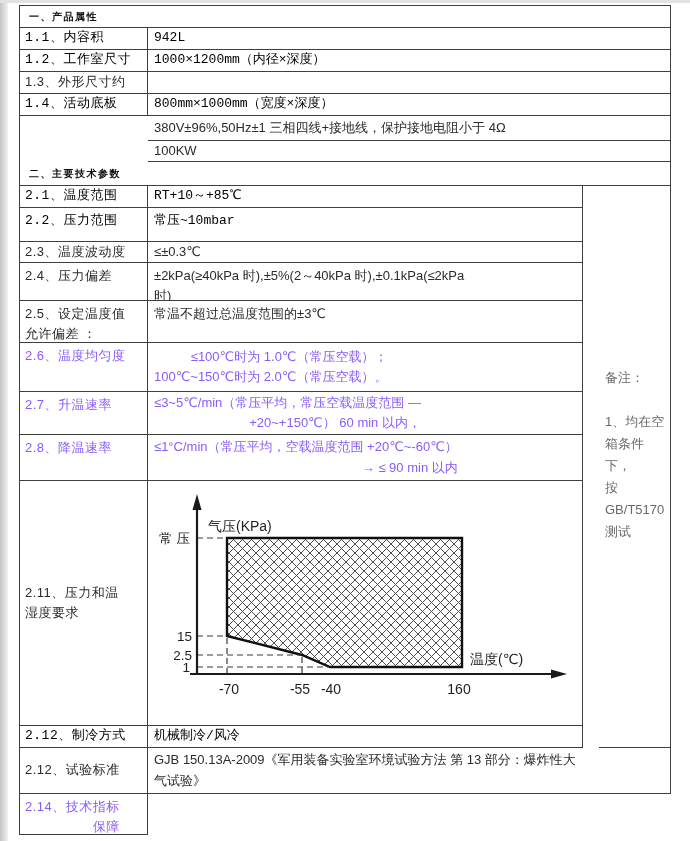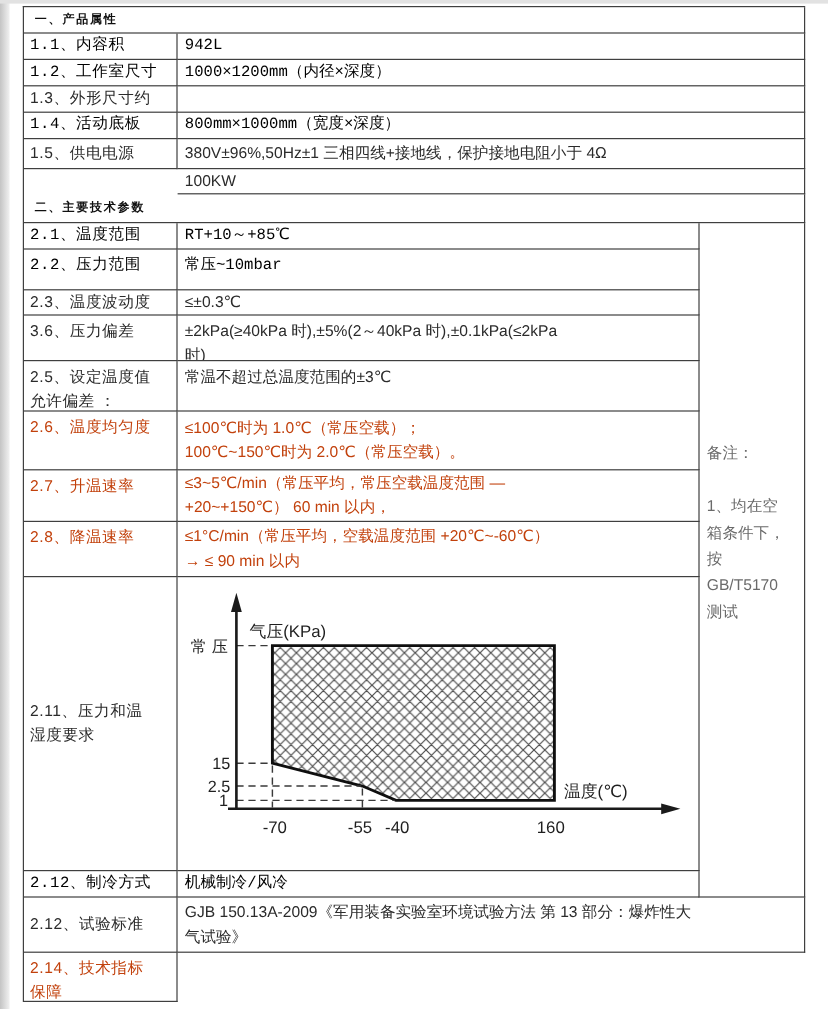--- a/index.html
+++ b/index.html
@@ -21,23 +21,23 @@
   }
   .cell{
     border-right:1px solid #3f3f3f;border-bottom:1px solid #3f3f3f;
     box-sizing:border-box;display:flex;align-items:center;
     padding:1px 6px;font-size:13px;line-height:1.55;color:#2b2b2b;
     white-space:pre-line;overflow:hidden;
   }
   .lbl{padding-left:5px;letter-spacing:0.5px;}
   .hdr{font-weight:bold;font-size:10px;color:#101010;letter-spacing:1.5px;padding-left:9px;}
   .g{color:#000000;font-family:Liberation Mono, monospace;}
-  .m{color:#c2410c;}
+  .m{color:#8b5cf6;text-align:right;}
   .top{align-items:flex-start;padding-top:3px;}
-  .remark{align-items:flex-start;padding:181px 10px 0 6px;color:#6a6a6a;line-height:22px;}
+  .remark{align-items:flex-start;padding:181px 10px 0 6px;color:#6a6a6a;line-height:22px;margin-left:16px;}
   .chart-cell{padding:0;align-items:center;}
   .chart-cell svg text{font-family:"Liberation Sans","DejaVu Sans",sans-serif;fill:#1f1f1f;}
   .ytick-top{letter-spacing:4px;}
 </style>
 </head>
 <body>
 
 <div class="edge-left"></div>
 <div class="edge-top"></div>
 
@@ -50,37 +50,36 @@
 
   <div class="cell lbl g" style="grid-area:3/1">1.2、工作室尺寸</div>
   <div class="cell g" style="grid-area:3/2/4/4">1000×1200mm（内径×深度）</div>
 
   <div class="cell lbl" style="grid-area:4/1">1.3、外形尺寸约</div>
   <div class="cell" style="grid-area:4/2/5/4"></div>
 
   <div class="cell lbl g" style="grid-area:5/1">1.4、活动底板</div>
   <div class="cell g" style="grid-area:5/2/6/4">800mm×1000mm（宽度×深度）</div>
 
-  <div class="cell lbl" style="grid-area:6/1">1.5、供电电源</div>
   <div class="cell" style="grid-area:6/2/7/4">380V±96%,50Hz±1 三相四线+接地线，保护接地电阻小于 4Ω</div>
 
   <div class="cell" style="grid-area:7/2/8/4">100KW</div>
 
   <div class="cell hdr" style="grid-area:8/1/9/4">二、主要技术参数</div>
 
   <div class="cell lbl g" style="grid-area:9/1">2.1、温度范围</div>
   <div class="cell g" style="grid-area:9/2">RT+10～+85℃</div>
 
   <div class="cell lbl g top" style="grid-area:10/1">2.2、压力范围</div>
   <div class="cell g top" style="grid-area:10/2">常压~10mbar</div>
 
   <div class="cell lbl" style="grid-area:11/1">2.3、温度波动度</div>
   <div class="cell" style="grid-area:11/2">≤±0.3℃</div>
 
-  <div class="cell lbl top" style="grid-area:12/1">3.6、压力偏差</div>
+  <div class="cell lbl top" style="grid-area:12/1">2.4、压力偏差</div>
   <div class="cell top" style="grid-area:12/2">±2kPa(≥40kPa 时),±5%(2～40kPa 时),±0.1kPa(≤2kPa
 时)</div>
 
   <div class="cell lbl top" style="grid-area:13/1">2.5、设定温度值
 允许偏差 ：</div>
   <div class="cell top" style="grid-area:13/2">常温不超过总温度范围的±3℃</div>
 
   <div class="cell lbl m top" style="grid-area:14/1">2.6、温度均匀度</div>
   <div class="cell m" style="grid-area:14/2">≤100℃时为 1.0℃（常压空载）；
 100℃~150℃时为 2.0℃（常压空载）。</div>

